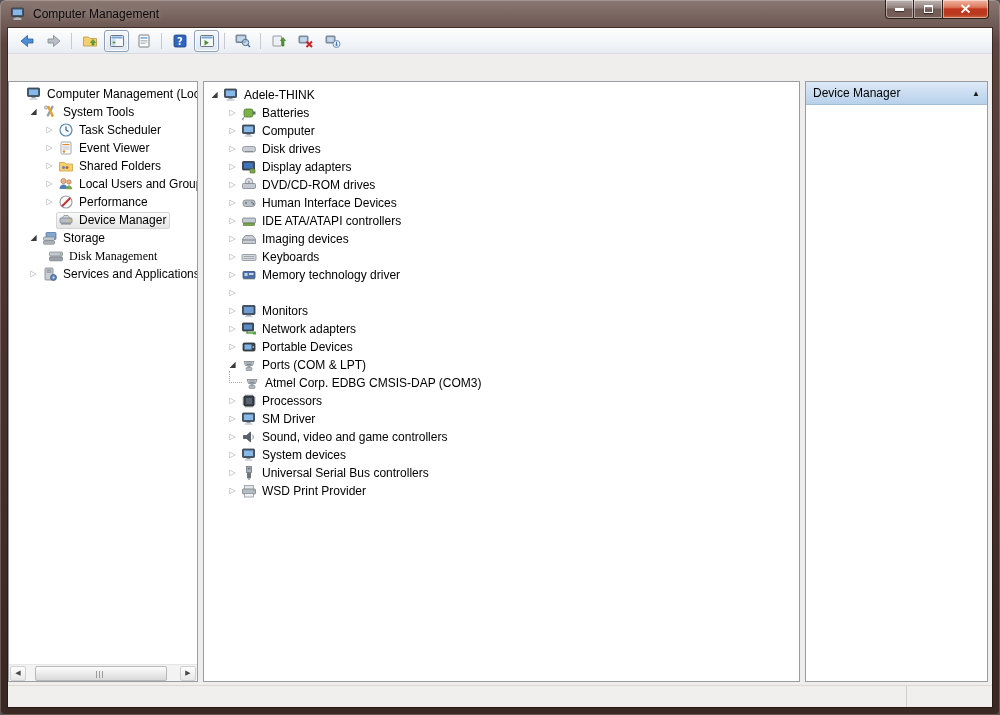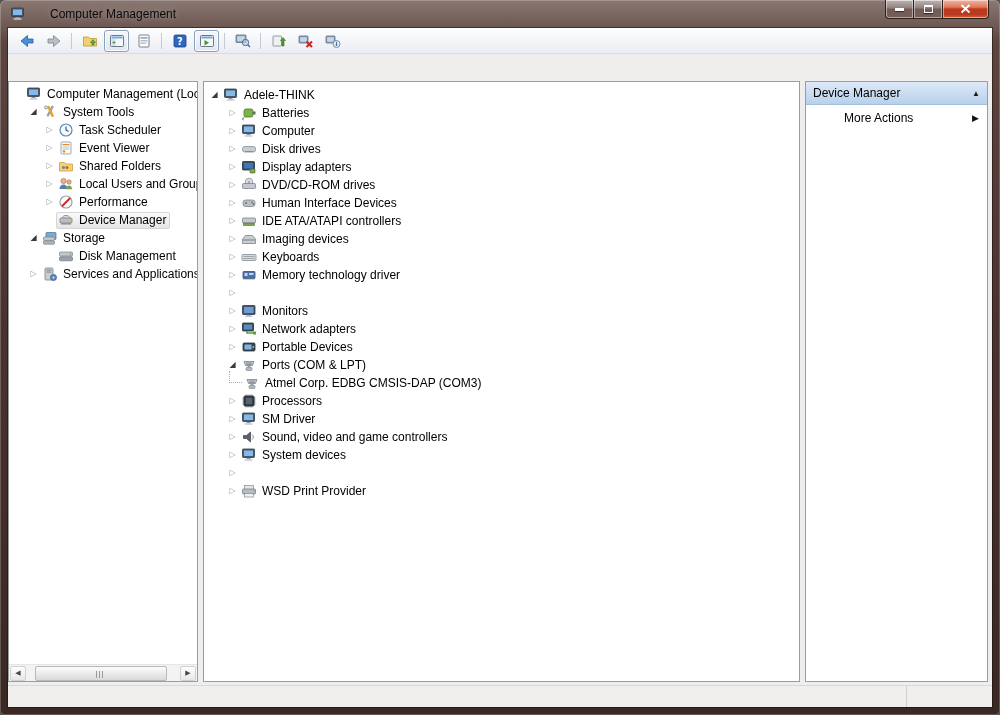--- a/index.html
+++ b/index.html
@@ -4,21 +4,21 @@
 <style>
   html,body{margin:0;padding:0;background:#555;}
   *{box-sizing:border-box;}
   .window{position:relative;width:1000px;height:715px;margin:0 auto;
     font-family:"Liberation Sans",sans-serif;font-size:12px;color:#000;
     background:linear-gradient(180deg,#8a7873 0%,#5c453f 6%,#4a332e 45%,#3a2823 100%);
     border-radius:6px 6px 5px 5px;overflow:hidden;box-shadow:inset 0 0 0 1px rgba(255,255,255,.22);}
   
   .titlebar{height:28px;display:flex;align-items:center;padding-left:10px;}
   .titlebar .app-icon{width:16px;height:16px;flex:none;}
-  .titlebar .title-text{margin-left:24px;color:#0a0a0a;text-shadow:0 0 7px rgba(255,255,255,.35);}
+  .titlebar .title-text{margin-left:7px;color:#0a0a0a;text-shadow:0 0 7px rgba(255,255,255,.35);}
   .winbtns{position:absolute;top:0;right:11px;display:flex;}
   .wbtn{height:19px;border:1px solid #30201c;border-top:none;position:relative;
     display:flex;align-items:center;justify-content:center;padding:0;cursor:default;
     background:linear-gradient(180deg,rgba(255,255,255,.45),rgba(255,255,255,.12) 45%,rgba(70,40,35,.25) 50%,rgba(120,85,75,.35));
     box-shadow:inset 0 0 0 1px rgba(255,255,255,.45);}
   .wbtn.min{width:29px;border-radius:0 0 0 4px;}
   .wbtn.max{width:28px;border-left:none;border-right:none;}
   .wbtn.close{width:47px;border-radius:0 0 4px 0;
     background:linear-gradient(180deg,#f2b5a2 0%,#dd7a5c 40%,#c0371d 50%,#b83a20 80%,#d0683f 100%);}
   .glyph-min{width:9px;height:3px;background:#fff;box-shadow:0 1px 1px rgba(0,0,0,.55);}
@@ -460,21 +460,21 @@
             </div>
             <div class="trow" style="padding-left: 18px;">
               <span class="arrow expanded">◢</span>
               <span class="core">
                 <svg class="icon">
                   <use href="#i-storage" xlink:href="#i-storage"></use>
                 </svg>
                 <span class="lbl">Storage</span>
               </span>
             </div>
-            <div class="trow" style="padding-left: 34px;">
+            <div class="trow" style="padding-left: 24px; font-family: Liberation Serif, serif;">
               <span class="arrow"></span>
               <span class="core">
                 <svg class="icon">
                   <use href="#i-diskmgmt" xlink:href="#i-diskmgmt"></use>
                 </svg>
                 <span class="lbl">Disk Management</span>
               </span>
             </div>
             <div class="trow" style="padding-left: 18px;">
               <span class="arrow">▷</span>
@@ -679,42 +679,44 @@
               <span class="arrow">▷</span>
               <span class="core">
                 <svg class="icon">
                   <use href="#i-computer" xlink:href="#i-computer"></use>
                 </svg>
                 <span class="lbl">System devices</span>
               </span>
             </div>
             <div class="trow" style="padding-left: 22px;">
               <span class="arrow">▷</span>
+              <span class="core">
+                <svg class="icon">
+                  <use href="#i-usb" xlink:href="#i-usb"></use>
+                </svg>
+                <span class="lbl">Universal Serial Bus controllers</span>
+              </span>
             </div>
             <div class="trow" style="padding-left: 22px;">
               <span class="arrow">▷</span>
               <span class="core">
                 <svg class="icon">
                   <use href="#i-printer" xlink:href="#i-printer"></use>
                 </svg>
                 <span class="lbl">WSD Print Provider</span>
               </span>
             </div>
           </div>
       </div>
 
       <div class="panel right-panel">
         <div class="actions-group">
           <span class="glabel">Device Manager</span>
           <span class="collapse-arrow">▲</span>
         </div>
-        <div class="more-actions">
-          <span class="glabel">More Actions</span>
-          <span class="submenu-arrow">▶</span>
-        </div>
       </div>
 
     </div>
 
     <div class="statusbar">
       <div class="status-cell-main"></div>
       <div class="status-cell-right"></div>
     </div>
 
   </div>

